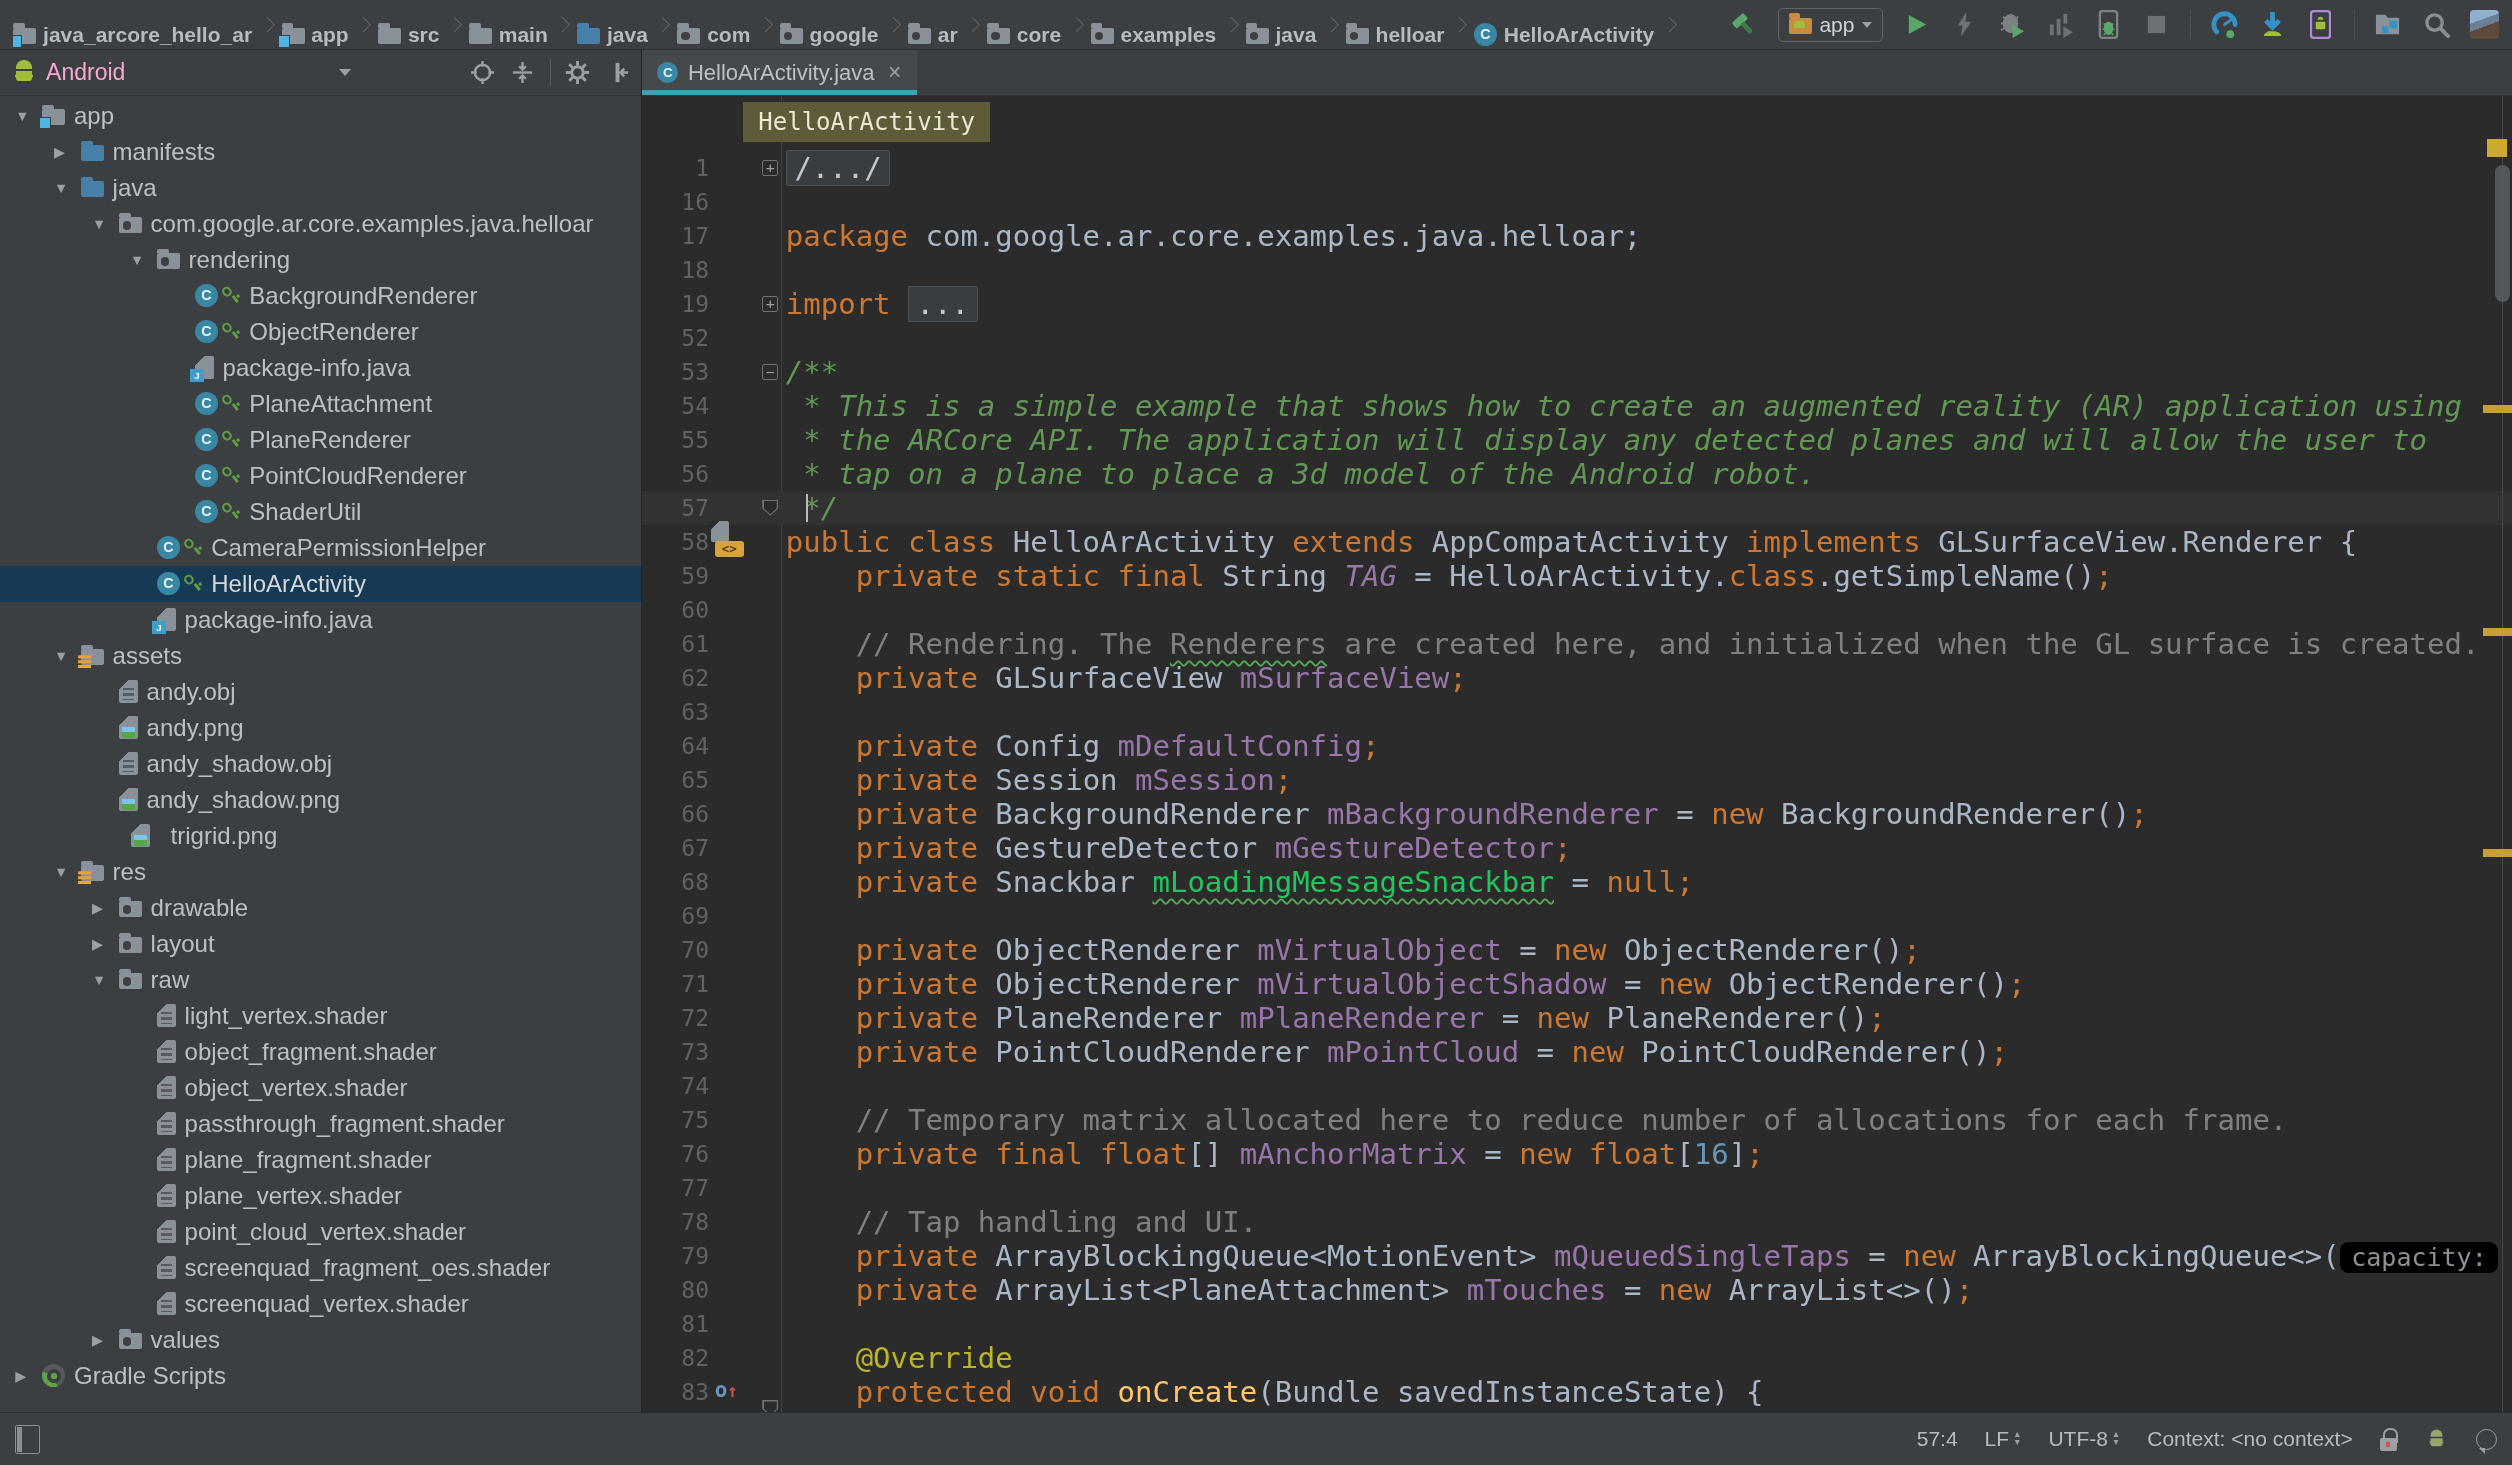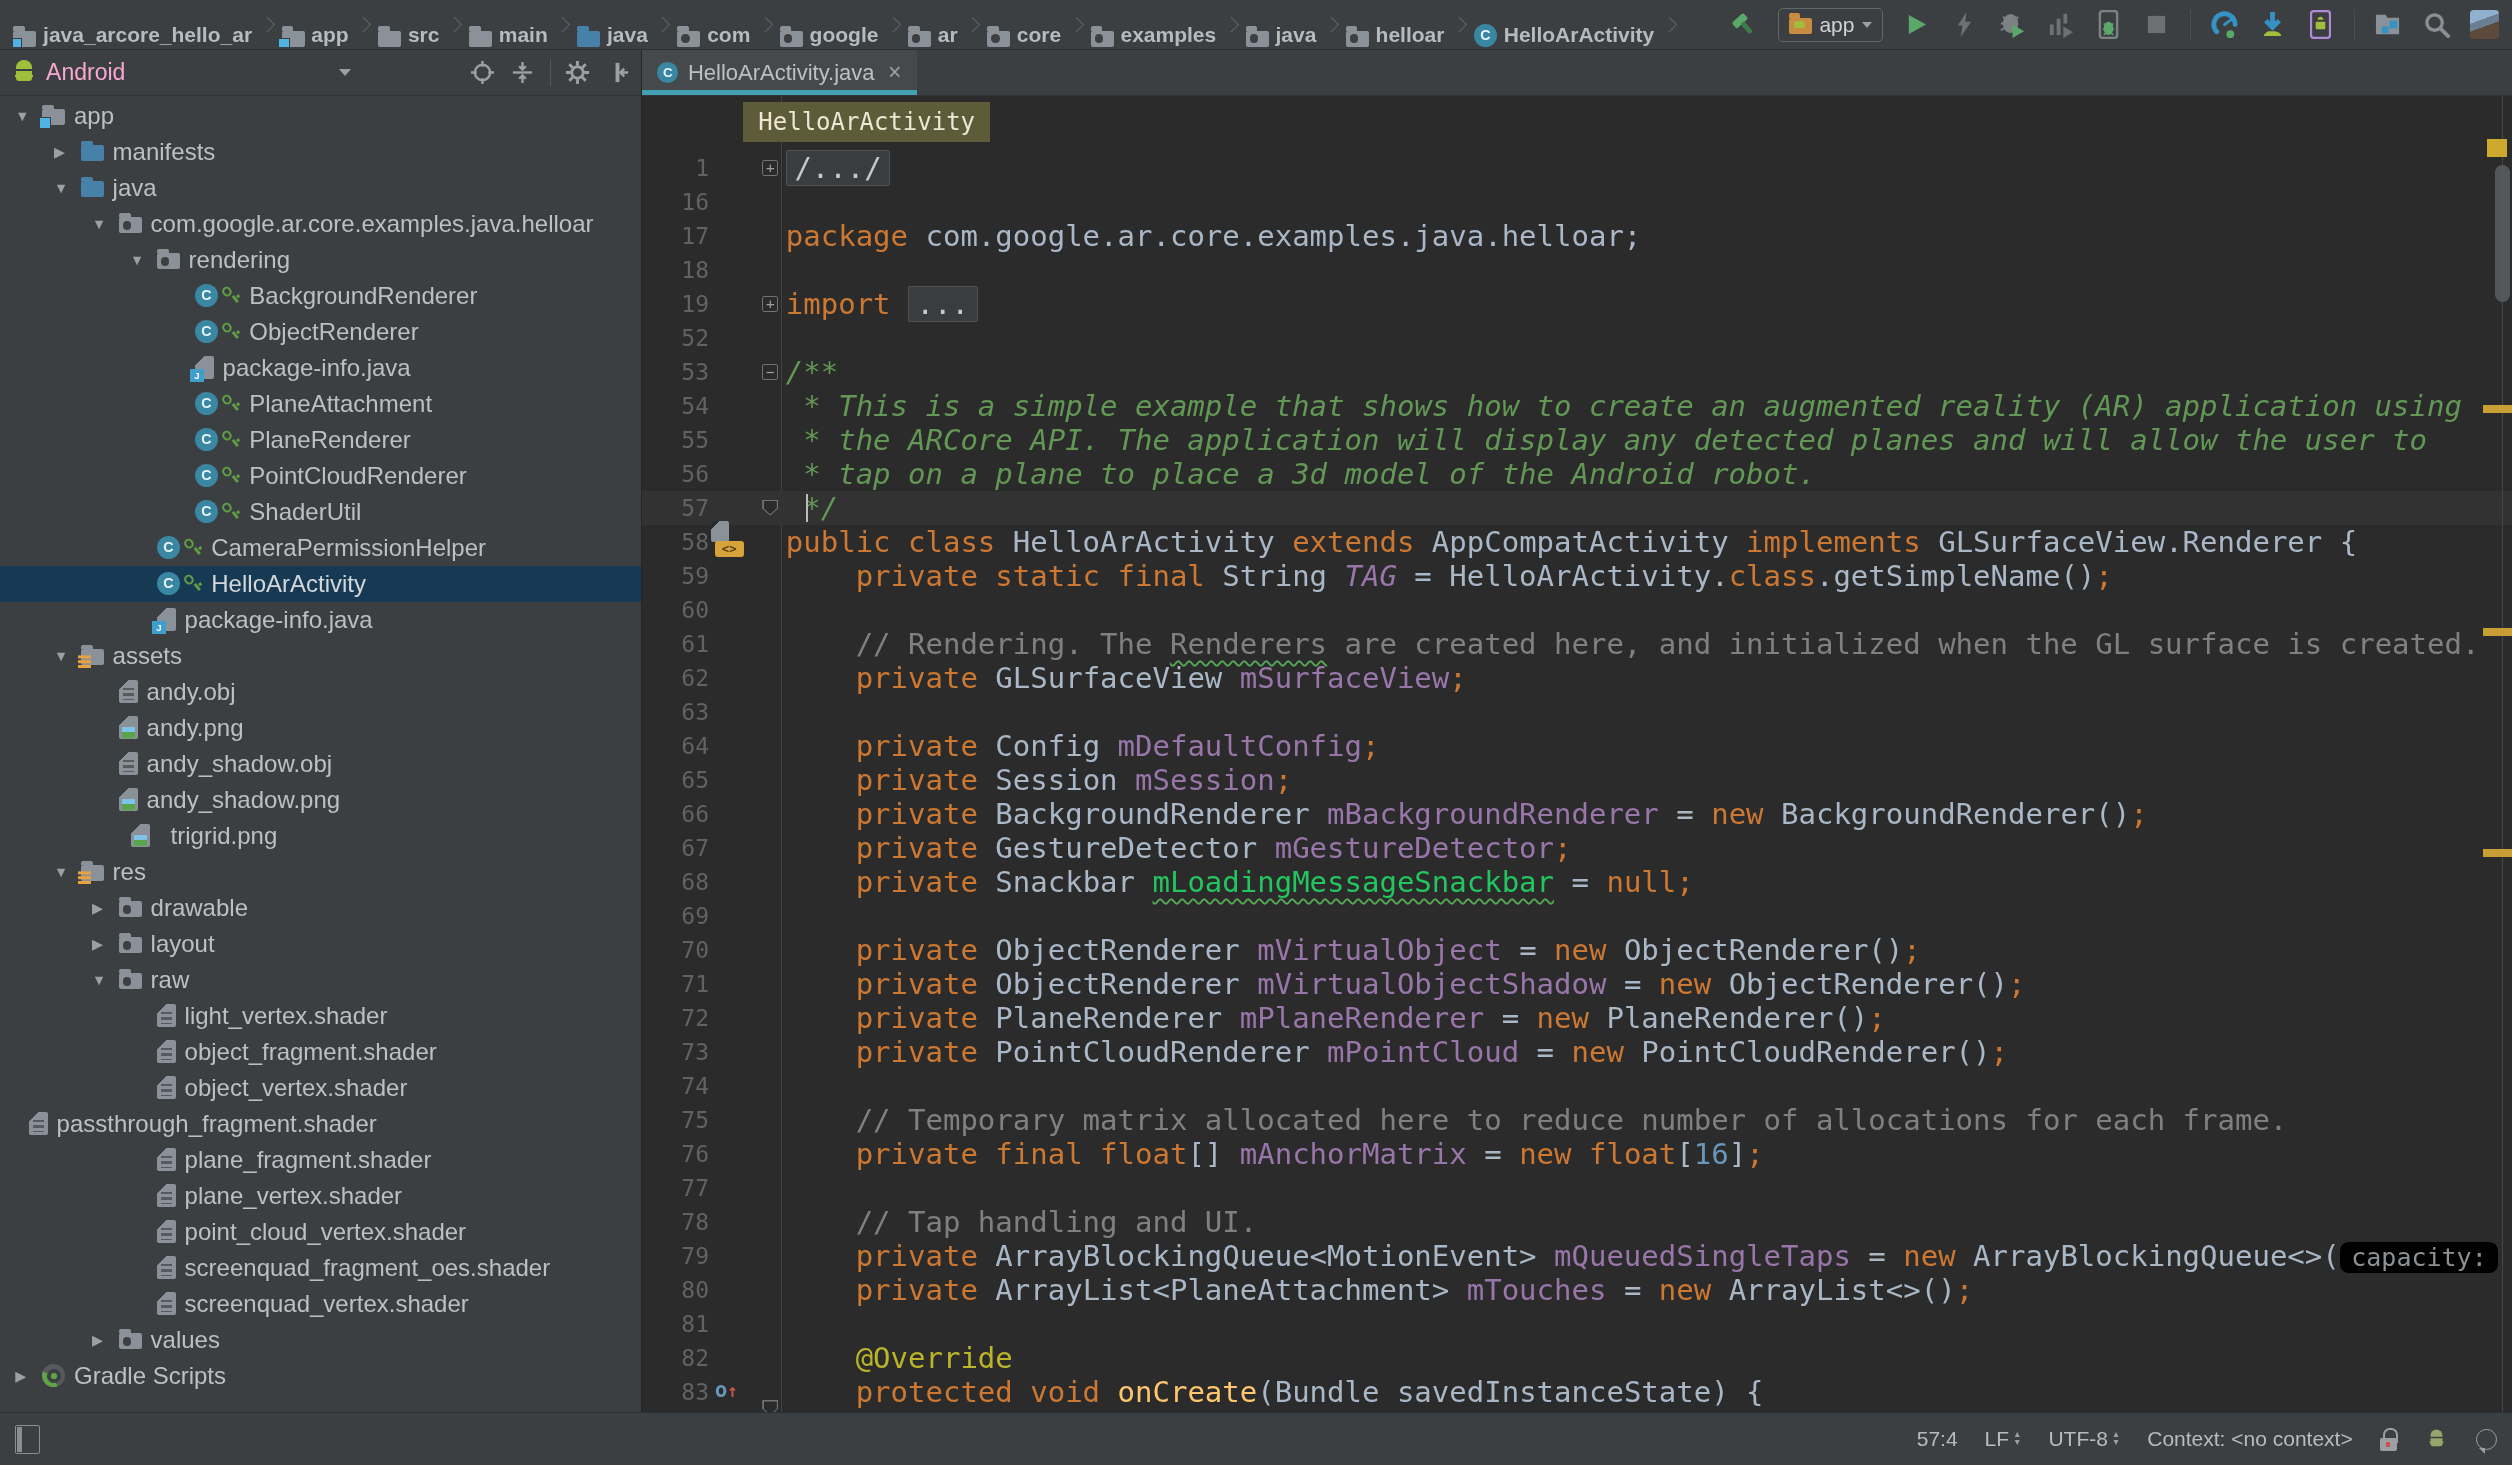--- a/index.html
+++ b/index.html
@@ -4,21 +4,21 @@
 <style>
   * { margin:0; padding:0; box-sizing:border-box; }
   html,body { width:2512px; height:1465px; overflow:hidden; background:#2b2b2b;
               font-family:"Liberation Sans", sans-serif; }
   .app { position:absolute; inset:0; display:flex; flex-direction:column; }
 
   
   .toolbar { height:50px; background:#3c3f41; border-bottom:1px solid #2c2e30;
              display:flex; align-items:center; padding:0 13.4px; flex:0 0 auto; }
   .crumbs { display:flex; align-items:center; flex:1 1 auto; min-width:0; overflow:hidden; }
-  .crumb { display:flex; align-items:flex-end; gap:6.7px; margin-right:3.8px; cursor:default;margin-top:20px; }
+  .crumb { display:flex; align-items:center; gap:6.7px; margin-right:3.8px; cursor:default;margin-top:20px; }
   .crumb .lbl { color:#b5bcc0; font-size:21px; font-weight:700; white-space:nowrap; }
   .chev { width:10.5px; height:10.5px; border-top:1.9px solid #5f6568; border-right:1.9px solid #5f6568;
           transform:rotate(45deg); margin:0 9.6px 0 5.7px; flex:0 0 auto; }
   .tb-right { display:flex; align-items:center; gap:19px; flex:0 0 auto; padding-left:11.5px; }
   .tb-btn { width:29px; height:29px; display:flex; align-items:center; justify-content:center; }
   .tb-sep { width:1px; height:29px; border-left:1px dotted #5a5d5f; }
   .runcfg { display:flex; align-items:center; gap:7.6px; border:1px solid #646768; border-radius:4.8px;
             height:34px; padding:0 9.6px; }
   .runcfg .lbl { color:#cfd3d6; font-size:21px; }
   .caret-dn { width:0; height:0; border-left:6.7px solid transparent; border-right:6.7px solid transparent;
@@ -535,21 +535,21 @@
           <div class="trow" style="padding-left: 128px;">
             <span class="arrow"></span>
             <span class="tic page tfile"></span>
             <span class="lbl">object_fragment.shader</span>
           </div>
           <div class="trow" style="padding-left: 128px;">
             <span class="arrow"></span>
             <span class="tic page tfile"></span>
             <span class="lbl">object_vertex.shader</span>
           </div>
-          <div class="trow" style=" align-items: center;">
+          <div class="trow" style="padding-left: 128px; align-items: center;">
             <span class="arrow"></span>
             <span class="tic page tfile"></span>
             <span class="lbl">passthrough_fragment.shader</span>
           </div>
           <div class="trow" style="padding-left: 128px;">
             <span class="arrow"></span>
             <span class="tic page tfile"></span>
             <span class="lbl">plane_fragment.shader</span>
           </div>
           <div class="trow" style="padding-left: 128px;">

